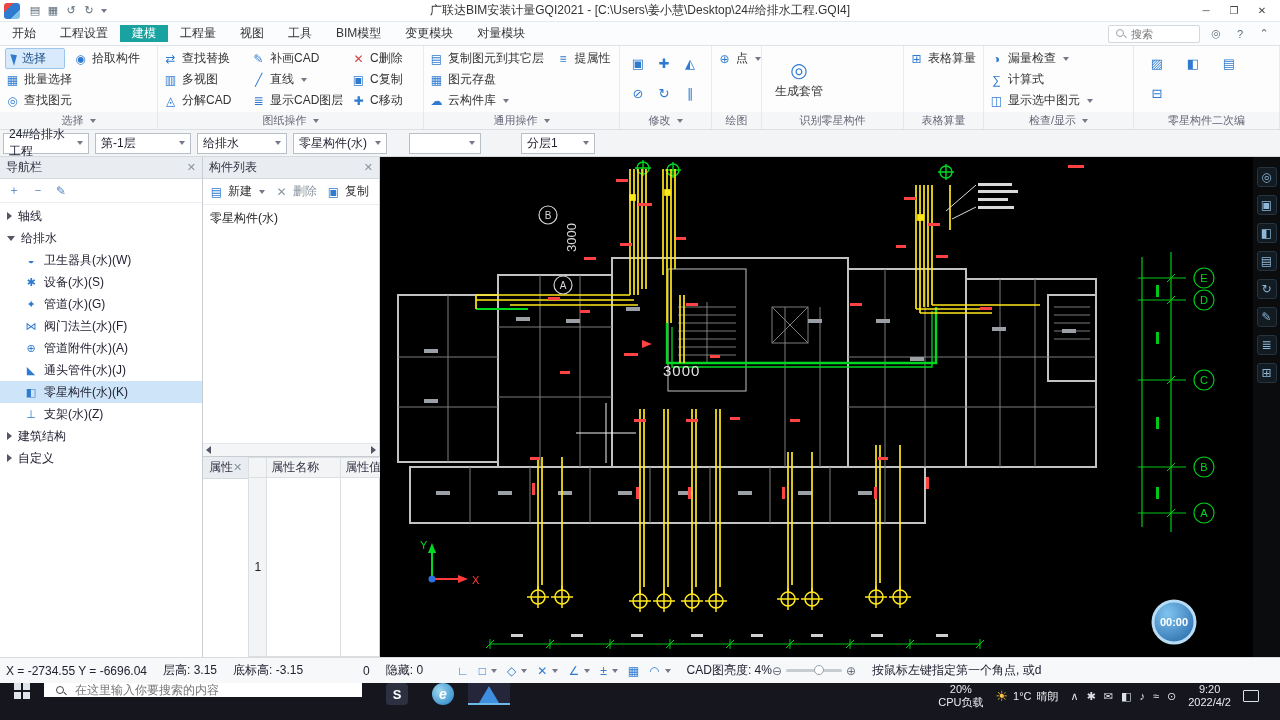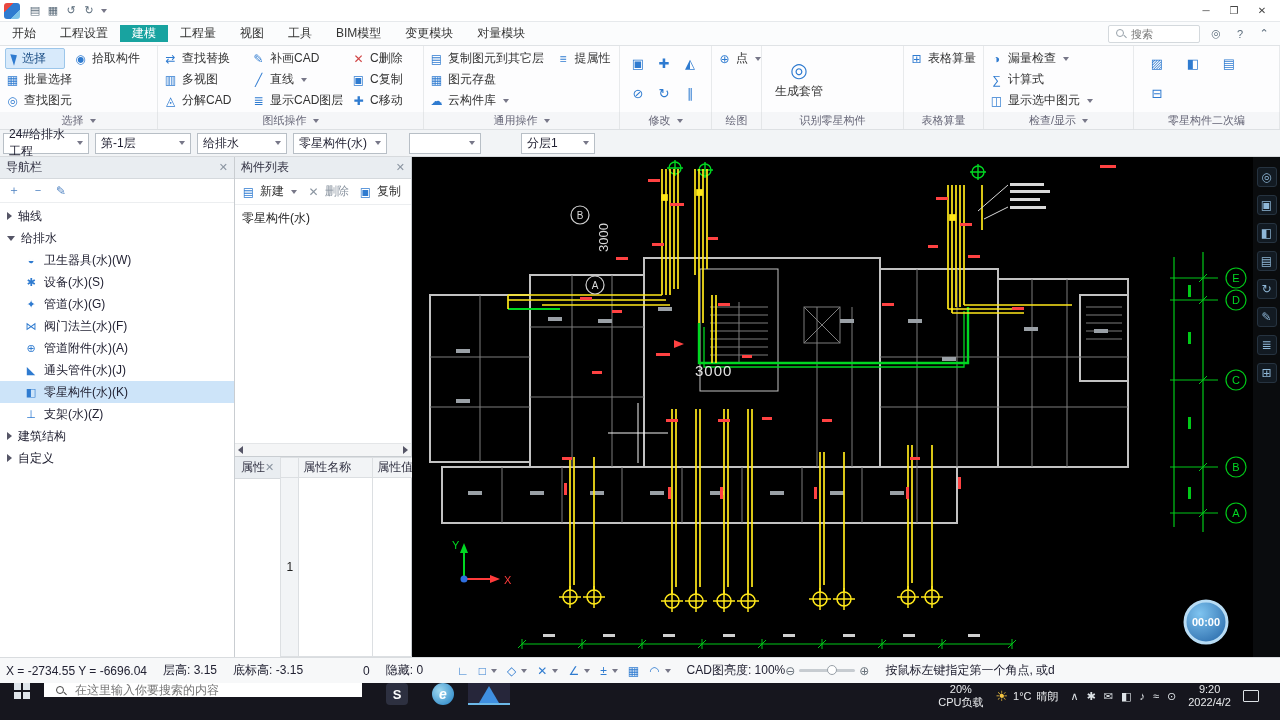--- a/index.html
+++ b/index.html
@@ -52,21 +52,21 @@
 .cad-badge{width:30px;height:19px;border:2px solid #2f7bd0;border-radius:3px;display:flex;align-items:center;justify-content:center;font-size:8px;font-weight:bold;color:#2f7bd0}
 .ribbon-labels{position:absolute;top:112px;left:0;right:0;height:18px;background:#f5f6f8;border-bottom:1px solid #dde0e3;display:flex;font-size:11px;color:#667}
 .rlabel{display:flex;align-items:center;justify-content:center;gap:3px;border-right:1px solid #e4e6e8}
 
 
 .ctxbar{position:absolute;top:130px;left:0;right:0;height:27px;background:#f2f4f6;border-bottom:1px solid #d7dadd;display:flex;align-items:center;gap:6px;padding:0 3px}
 .dd{height:21px;background:#fff;border:1px solid #b8bfc6;display:flex;align-items:center;justify-content:space-between;padding:0 5px;color:#223}
 
 
 .workspace{position:absolute;top:157px;left:0;right:0;bottom:63px;display:flex}
-.nav-panel{width:235px;border-right:1px solid #c9cdd1;display:flex;flex-direction:column;background:#fff}
+.nav-panel{width:203px;border-right:1px solid #c9cdd1;display:flex;flex-direction:column;background:#fff}
 .panel-header{height:22px;background:#e9edf1;display:flex;align-items:center;padding:0 6px;color:#334;border-bottom:1px solid #d5d9dd;flex:0 0 auto}
 .panel-close{margin-left:auto;color:#8a94a0;font-size:11px}
 .nav-tools{height:24px;display:flex;align-items:center;gap:12px;padding:0 8px;border-bottom:1px solid #eceef0;color:#4a7fc0;flex:0 0 auto}
 .tree{flex:1;overflow:hidden;padding-top:2px}
 .tree-group{height:22px;display:flex;align-items:center;gap:6px;padding:0 7px;color:#223}
 .tree-item{height:22px;display:flex;align-items:center;gap:6px;padding-left:24px;color:#223}
 .tree-item.selected{background:#cde4f9}
 .titem-icon{width:14px;text-align:center;font-size:11px;color:#2f7bd0;flex:0 0 auto}
 .mid-col{width:177px;border-right:1px solid #c9cdd1;display:flex;flex-direction:column;background:#fff}
 .comp-panel{height:300px;display:flex;flex-direction:column;border-bottom:1px solid #c9cdd1}
@@ -123,20 +123,21 @@
 
 <div class="app">
 
   <div class="titlebar">
     <div class="logo"></div>
     <span class="qa-icon">▤</span>
     <span class="qa-icon">▦</span>
     <span class="qa-icon">↺</span>
     <span class="qa-icon">↻</span>
     <span class="cdown"></span>
+    <div class="tb-title">广联达BIM安装计量GQI2021 - [C:\Users\姜小慧\Desktop\24#给排水工程.GQI4]</div>
     <div class="tb-controls">
       <div class="tb-ctl">─</div>
       <div class="tb-ctl">❐</div>
       <div class="tb-ctl">✕</div>
     </div>
   </div>
 
   <div class="menubar">
     <div class="menu-tab">开始</div>
     <div class="menu-tab">工程设置</div>
@@ -733,21 +734,21 @@
     <span class="sb-icons">
       <span class="sb-ic">∟</span>
       <span class="sb-ic">□<span class="cdown"></span></span>
       <span class="sb-ic">◇<span class="cdown"></span></span>
       <span class="sb-ic">✕<span class="cdown"></span></span>
       <span class="sb-ic">∠<span class="cdown"></span></span>
       <span class="sb-ic">±<span class="cdown"></span></span>
       <span class="sb-ic">▦</span>
       <span class="sb-ic">◠<span class="cdown"></span></span>
     </span>
-    <span class="sb-gap">CAD图亮度: 100%</span>
+    <span class="sb-gap">CAD图亮度: 4%</span>
     <span class="sb-round">⊖</span>
     <span class="sb-slider">
         <span class="sb-handle"></span>
       </span>
     <span class="sb-round">⊕</span>
     <span class="sb-gap">按鼠标左键指定第一个角点, 或d</span>
   </div>
 
   <div class="taskbar">
     <div class="tb-start">

